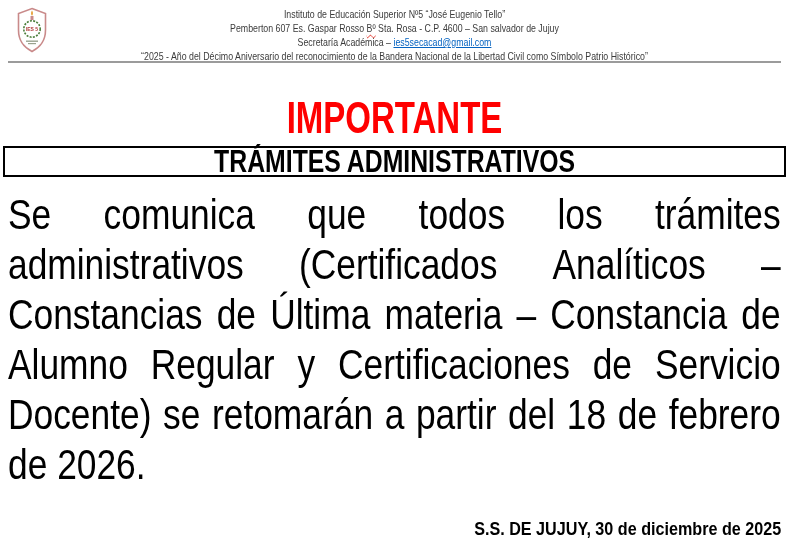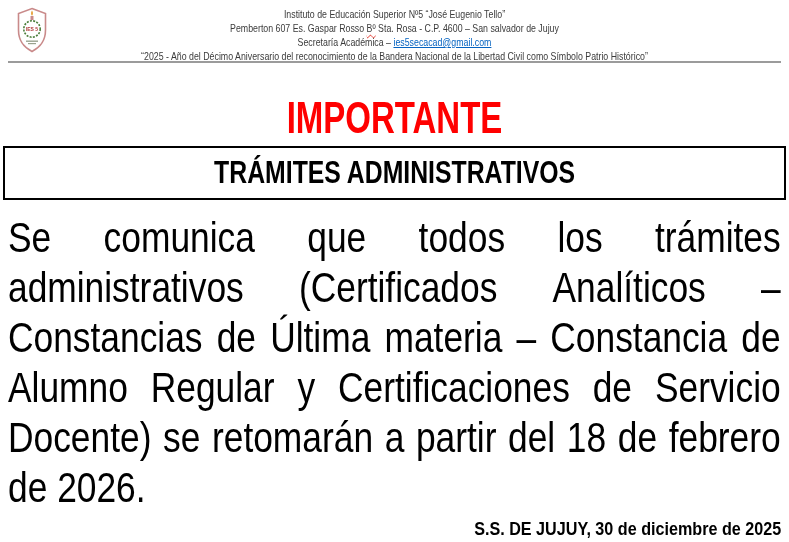--- a/index.html
+++ b/index.html
@@ -51,21 +51,21 @@
     font-weight:bold;
     color:#FF0000;
     transform:scaleX(0.75);
     letter-spacing:0px;
     white-space:nowrap;
   }
   
   .subtitle-box {
     margin:6px 3px 0 3px;
     border:2px solid #000;
-    height:54px;
+    height:31px;
     display:flex;
     align-items:center;
     justify-content:center;
   }
   .subtitle-text {
     font-size:31px;
     font-weight:bold;
     transform:scaleX(0.80);
     white-space:nowrap;
   }

